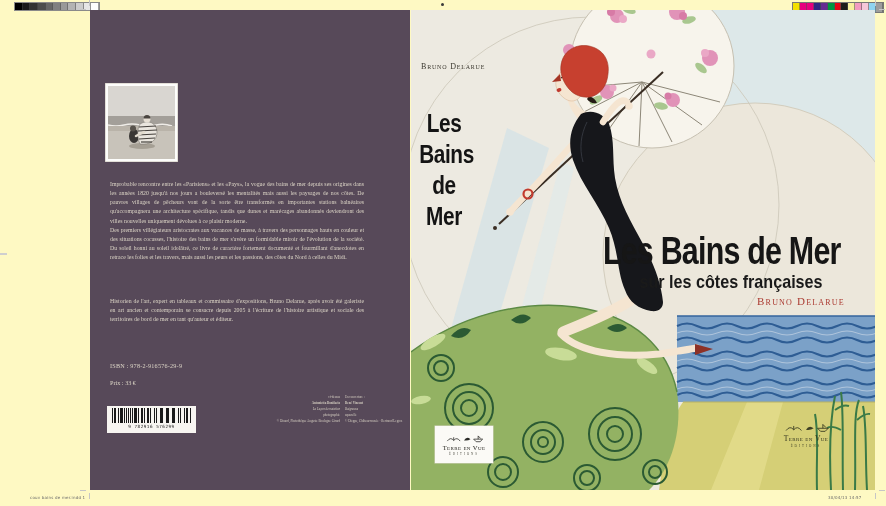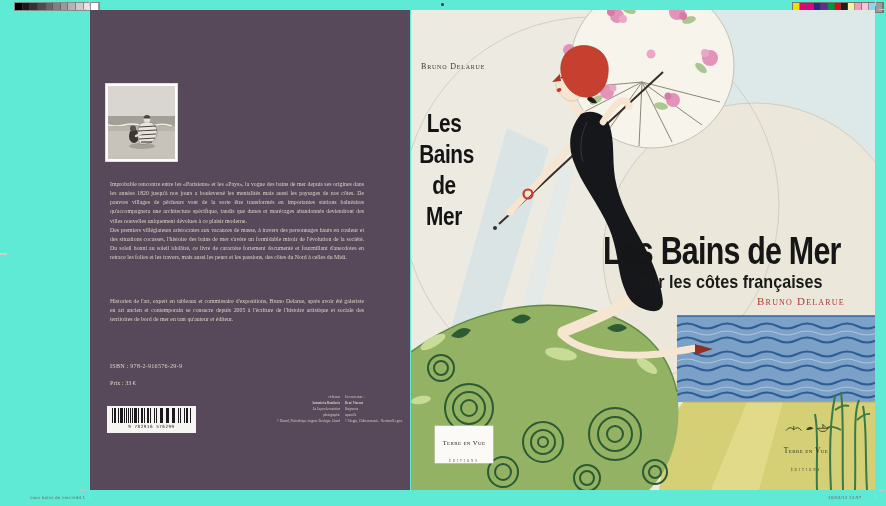--- a/index.html
+++ b/index.html
@@ -1,16 +1,16 @@
 <!DOCTYPE html>
 <html><head>
 <meta charset="utf-8">
 <style>
   html,body{margin:0;padding:0;background:#fff;}
-  .sheet{position:relative;width:886px;height:506px;background:#5eead4;overflow:hidden;
+  .sheet{position:relative;width:886px;height:506px;background:#fef9c3;overflow:hidden;
          font-family:"Liberation Serif",serif;}
   .abs{position:absolute;}
 
   
   .graybar{left:14px;top:2px;width:84px;height:7px;display:flex;border:1px solid #8a8a8a;}
   .colorbar{left:792px;top:2px;width:90px;height:9px;display:flex;border:1px solid #777;}
   .graybar .swatch,.colorbar .swatch{flex:1;border-right:1px solid rgba(80,80,80,.55);}
   .cropmark{background:#c6c6c6;}
   .folddot{left:441px;top:3px;width:3px;height:3px;border-radius:50%;background:#3a3a3a;}
   .edgetick{left:0;top:253px;width:7px;height:2px;background:#cfcfcf;}
@@ -48,21 +48,21 @@
            font-family:"Liberation Sans",sans-serif;font-weight:700;font-size:26px;line-height:31px;
            color:#141414;letter-spacing:-.5px;}
   .stacked span{display:block;}
   .big-title{left:160px;top:220px;width:290px;text-align:center;transform:scaleX(.78);transform-origin:center top;
            font-family:"Liberation Sans",sans-serif;font-weight:700;font-size:39px;line-height:41px;
            color:#161616;letter-spacing:-1px;white-space:nowrap;}
   .subtitle{left:170px;top:261px;width:300px;text-align:center;transform:scaleX(.85);transform-origin:center top;
            font-family:"Liberation Sans",sans-serif;font-weight:700;font-size:19px;color:#1a1a1a;white-space:nowrap;}
   .author-red{left:300px;top:285px;width:180px;text-align:center;font-variant:small-caps;
            font-size:11px;letter-spacing:1.2px;color:#ab3a31;}
-  .logo{display:flex;flex-direction:column;align-items:center;gap:13px;}
+  .logo{display:flex;flex-direction:column;align-items:center;gap:1px;}
   .logo .pub-name{font-variant:small-caps;letter-spacing:.4px;}
   .logo .pub-sub{text-transform:uppercase;letter-spacing:2px;}
   .logo-box{left:24px;top:416px;width:58px;height:37px;background:#fbfaf6;justify-content:center;
             box-shadow:0 0 0 .5px #d8d3c6;}
   .logo-box .pub-name{font-size:6.5px;color:#23221c;}
   .logo-box .pub-sub{font-size:3px;color:#4a4a40;}
   .logo-plain{left:352px;top:412px;width:86px;}
   .logo-plain .pub-name{font-size:7.5px;color:#32341f;}
   .logo-plain .pub-sub{font-size:3.2px;color:#3e4024;}
 </style>

